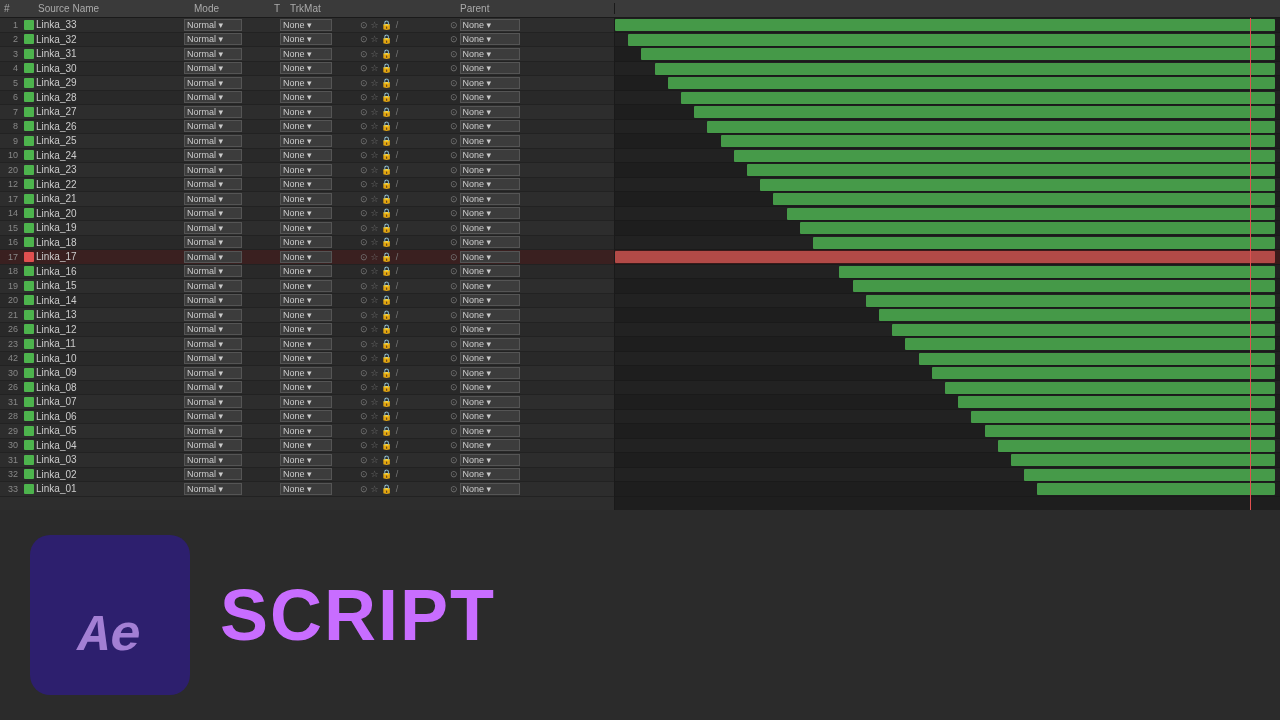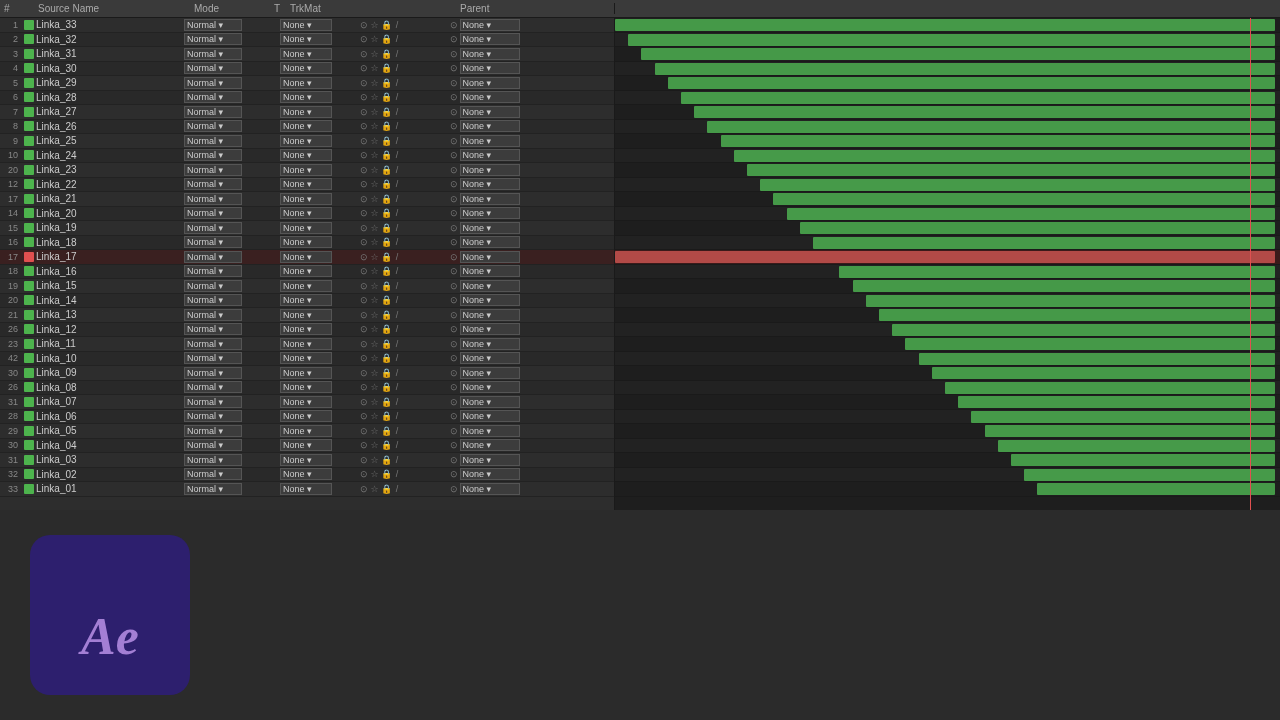--- a/index.html
+++ b/index.html
@@ -200,21 +200,21 @@
       align-items: center;
       justify-content: center;
       flex-shrink: 0;
     }
 
     #ae-logo-text {
       font-size: 52px;
       font-weight: 900;
       color: #a37fd4;
       font-style: italic;
-      font-family: Liberation Serif, serif;
+      font-family: Liberation Mono, monospace;
       line-height: 1;
       margin-top: 44px;
     }
 
     
     #title-container {
       display: flex;
       flex-direction: column;
       gap: 0;
     }
@@ -1094,14 +1094,15 @@
         </div>
       </div>
   </div>
 </div>
 
 <div id="bottom-panel">
   <div id="ae-logo-box">
     <div id="ae-logo-text">Ae</div>
   </div>
   <div id="title-container">
+    <div id="title-line2">SCRIPT</div>
   </div>
 </div>
 
 </body></html>

